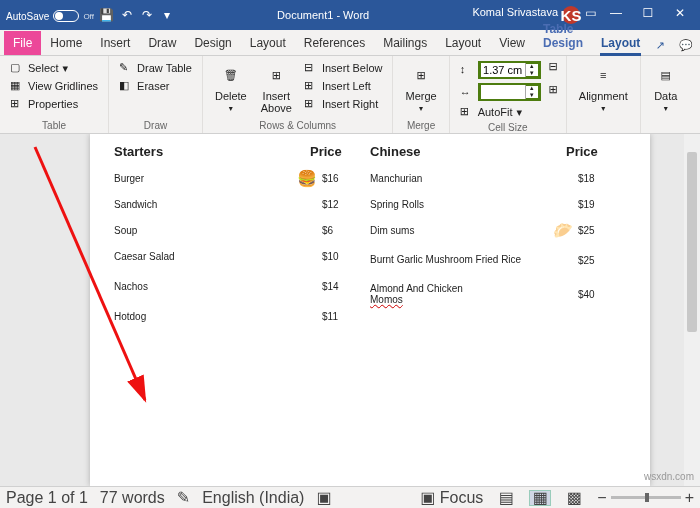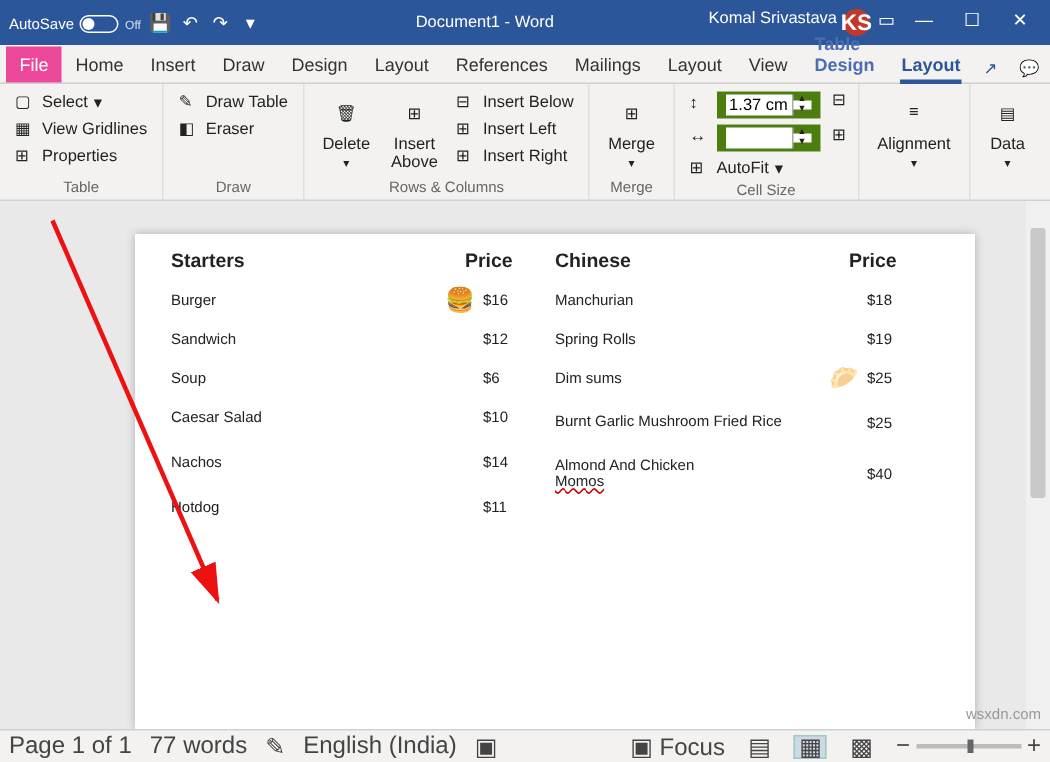--- a/index.html
+++ b/index.html
@@ -27,27 +27,27 @@
 
   .ribbon { background:#f3f2f1; border-bottom:1px solid #d0d0d0; display:flex; height:78px; }
   .group { border-right:1px solid #e1dfdd; padding:4px 8px 2px; display:flex; flex-direction:column; justify-content:space-between; }
   .group .body { display:flex; gap:6px; align-items:flex-start; }
   .group .label { text-align:center; font-size:10px; color:#666; padding-top:2px; }
   .rcol { display:flex; flex-direction:column; gap:2px; font-size:11px; }
   .rbtn { display:flex; align-items:center; gap:4px; padding:1px 2px; white-space:nowrap; }
   .ricon { width:14px; height:14px; display:inline-block; }
   .bigbtn { display:flex; flex-direction:column; align-items:center; gap:2px; font-size:11px; padding:2px 4px; }
   .bigicon { width:26px; height:26px; display:flex; align-items:center; justify-content:center; }
-  .spin { display:flex; align-items:center; border:6px solid #4d7c0f; background:#fff; height:18px; }
+  .spin { display:flex; align-items:center; border:3px solid #4d7c0f; background:#fff; height:18px; }
   .spin input { border:none; width:44px; font-size:11px; text-align:center; outline:none; }
   .sp-ud { display:flex; flex-direction:column; font-size:6px; line-height:7px; border-left:1px solid #aaa; }
   .sp-ud span { padding:0 3px; }
 
   .docwrap { position:absolute; top:134px; bottom:22px; left:0; right:0; background:#e9e9e9; overflow:hidden; }
-  .page { position:absolute; left:90px; top:0; width:560px; bottom:0; background:#fff; box-shadow:0 0 6px rgba(0,0,0,.25); padding:10px 24px;margin-top:22px; }
+  .page { position:absolute; left:90px; top:0; width:560px; bottom:0; background:#fff; box-shadow:0 0 6px rgba(0,0,0,.25); padding:10px 24px; }
   .menu-cols { display:flex; gap:0; font-size:10px; }
   .mcol { flex:1; }
   .mhead { font-weight:700; font-size:13px; margin-bottom:6px; }
   .mrow { display:flex; align-items:center; height:26px; }
   .mrow .nm { flex:1; }
   .mrow .ic { width:22px; height:22px; margin-right:4px; display:flex; align-items:center; justify-content:center; font-size:16px; }
   .mrow .pr { width:48px; }
   .squig { text-decoration: underline wavy #c00; }
 
   svg.arrow { position:absolute; left:30px; top:142px; pointer-events:none; }

